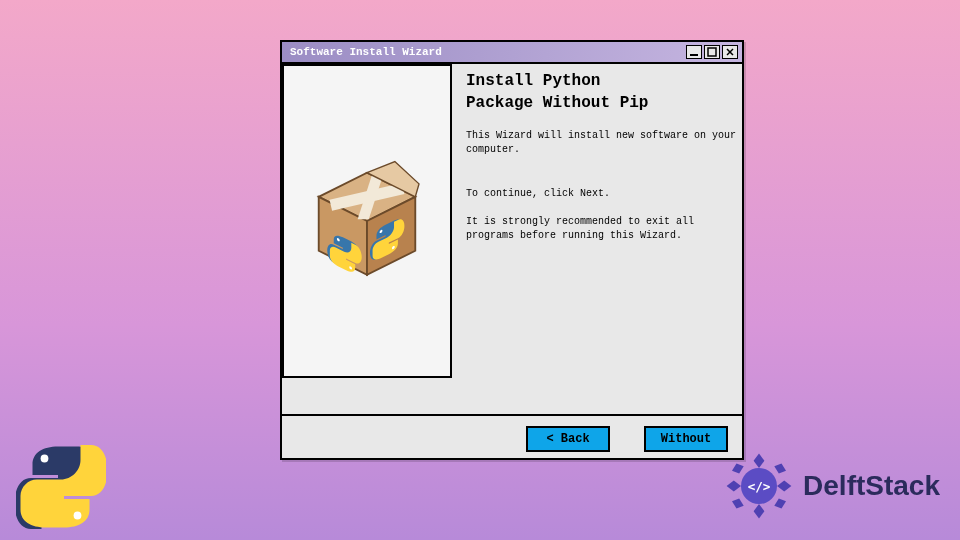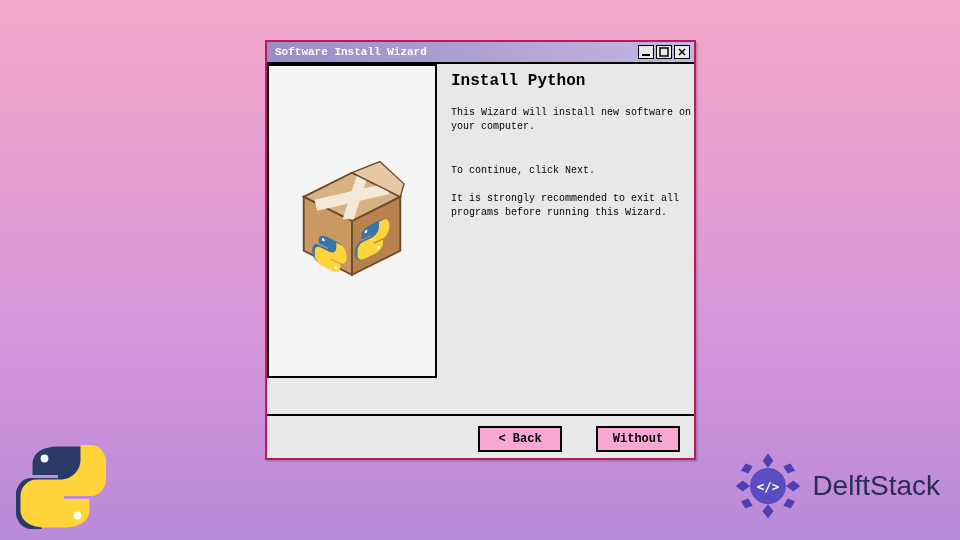--- a/index.html
+++ b/index.html
@@ -5,23 +5,23 @@
 * { box-sizing: border-box; margin: 0; padding: 0; }
 body {
   width: 960px; height: 540px;
   background: linear-gradient(180deg, #f3a8c9 0%, #d896d9 60%, #b78ad9 100%);
   font-family: "Courier New", monospace;
   position: relative;
   overflow: hidden;
 }
 .window {
   position: absolute;
-  left: 265px; top: 40px;
-  width: 431px; height: 420px;
-  border: 2px solid #be185d;
+  left: 280px; top: 40px;
+  width: 464px; height: 420px;
+  border: 2px solid #000000;
   background: #e8e8e8;
   box-shadow: 2px 2px 0 rgba(0,0,0,0.15);
 }
 .titlebar {
   height: 22px;
   background: linear-gradient(90deg, #9b8dc4 0%, #c5b5e0 100%);
   border-bottom: 2px solid #000;
   display: flex; align-items: center;
   padding: 0 4px;
 }
@@ -52,38 +52,38 @@
 .heading { font-size: 16px; font-weight: bold; line-height: 1.4; margin-bottom: 14px; font-family: "Courier New", monospace;}
 .body-text { font-size: 10px; line-height: 1.4; margin-bottom: 14px; font-family: "Courier New", monospace;}
 .footer {
   border-top: 2px solid #000;
   padding: 10px 14px;
   display: flex; justify-content: flex-end; gap: 10px;
 }
 .footer-sep { width: 14px; }
 .btn {
   min-width: 84px; height: 26px;
-  background: #f9a8d4;
+  background: #0ea5e9;
   border: 2px solid #000;
   font-family: "Courier New", monospace;
   font-size: 12px; font-weight: bold;
   display: flex; align-items: center; justify-content: center;
   cursor: pointer;
   padding: 0 10px;
 }
 .corner-python {
   position: absolute; left: 16px; bottom: 8px;
   width: 90px; height: 90px;
 }
 .delftstack {
   position: absolute; right: 20px; bottom: 18px;
   display: flex; align-items: center; gap: 8px;
 }
 .ds-logo { width: 72px; height: 72px; }
-.ds-text { font-family: Arial, sans-serif; font-size: 28px; font-weight: 400; color: #2b2b5c; }
+.ds-text { font-family: Arial, sans-serif; font-size: 28px; font-weight: 700; color: #2b2b5c; }
 </style>
 </head>
 <body>
 
 <div class="window">
   <div class="titlebar">
     <span class="titlebar-text">Software Install Wizard</span>
     <div class="titlebar-buttons">
       <div class="tb-btn">
           <svg width="10" height="8">
@@ -129,20 +129,21 @@
           <path d="M25 52c8 0 14-3 14-10v-6H25v-2h14c6 0 10-6 10-14s-4-14-10-14h-6v8c0 6-5 11-11 11H9c-5 0-9 4-9 9v8c0 7 6 10 14 10h11z" fill="#ffd43b"></path>
           <circle cx="13" cy="11" r="2.2" fill="#fff"></circle>
             <circle cx="32" cy="45" r="2.2" fill="#fff"></circle>
         </g>
       </svg>
     </div>
 
     <div class="text-panel">
       <div class="heading">
         <div>Install Python</div>
+        <div>Package Without Pip</div>
       </div>
       <p class="body-text">This Wizard will install new software on your computer.</p>
       <p class="body-text" style="margin-top:30px">To continue, click Next.</p>
       <p class="body-text">It is strongly recommended to exit all programs before running this Wizard.</p>
     </div>
   </div>
 
   <div class="footer">
     <button class="btn">&lt; Back</button>
     <span class="footer-sep"></span>

